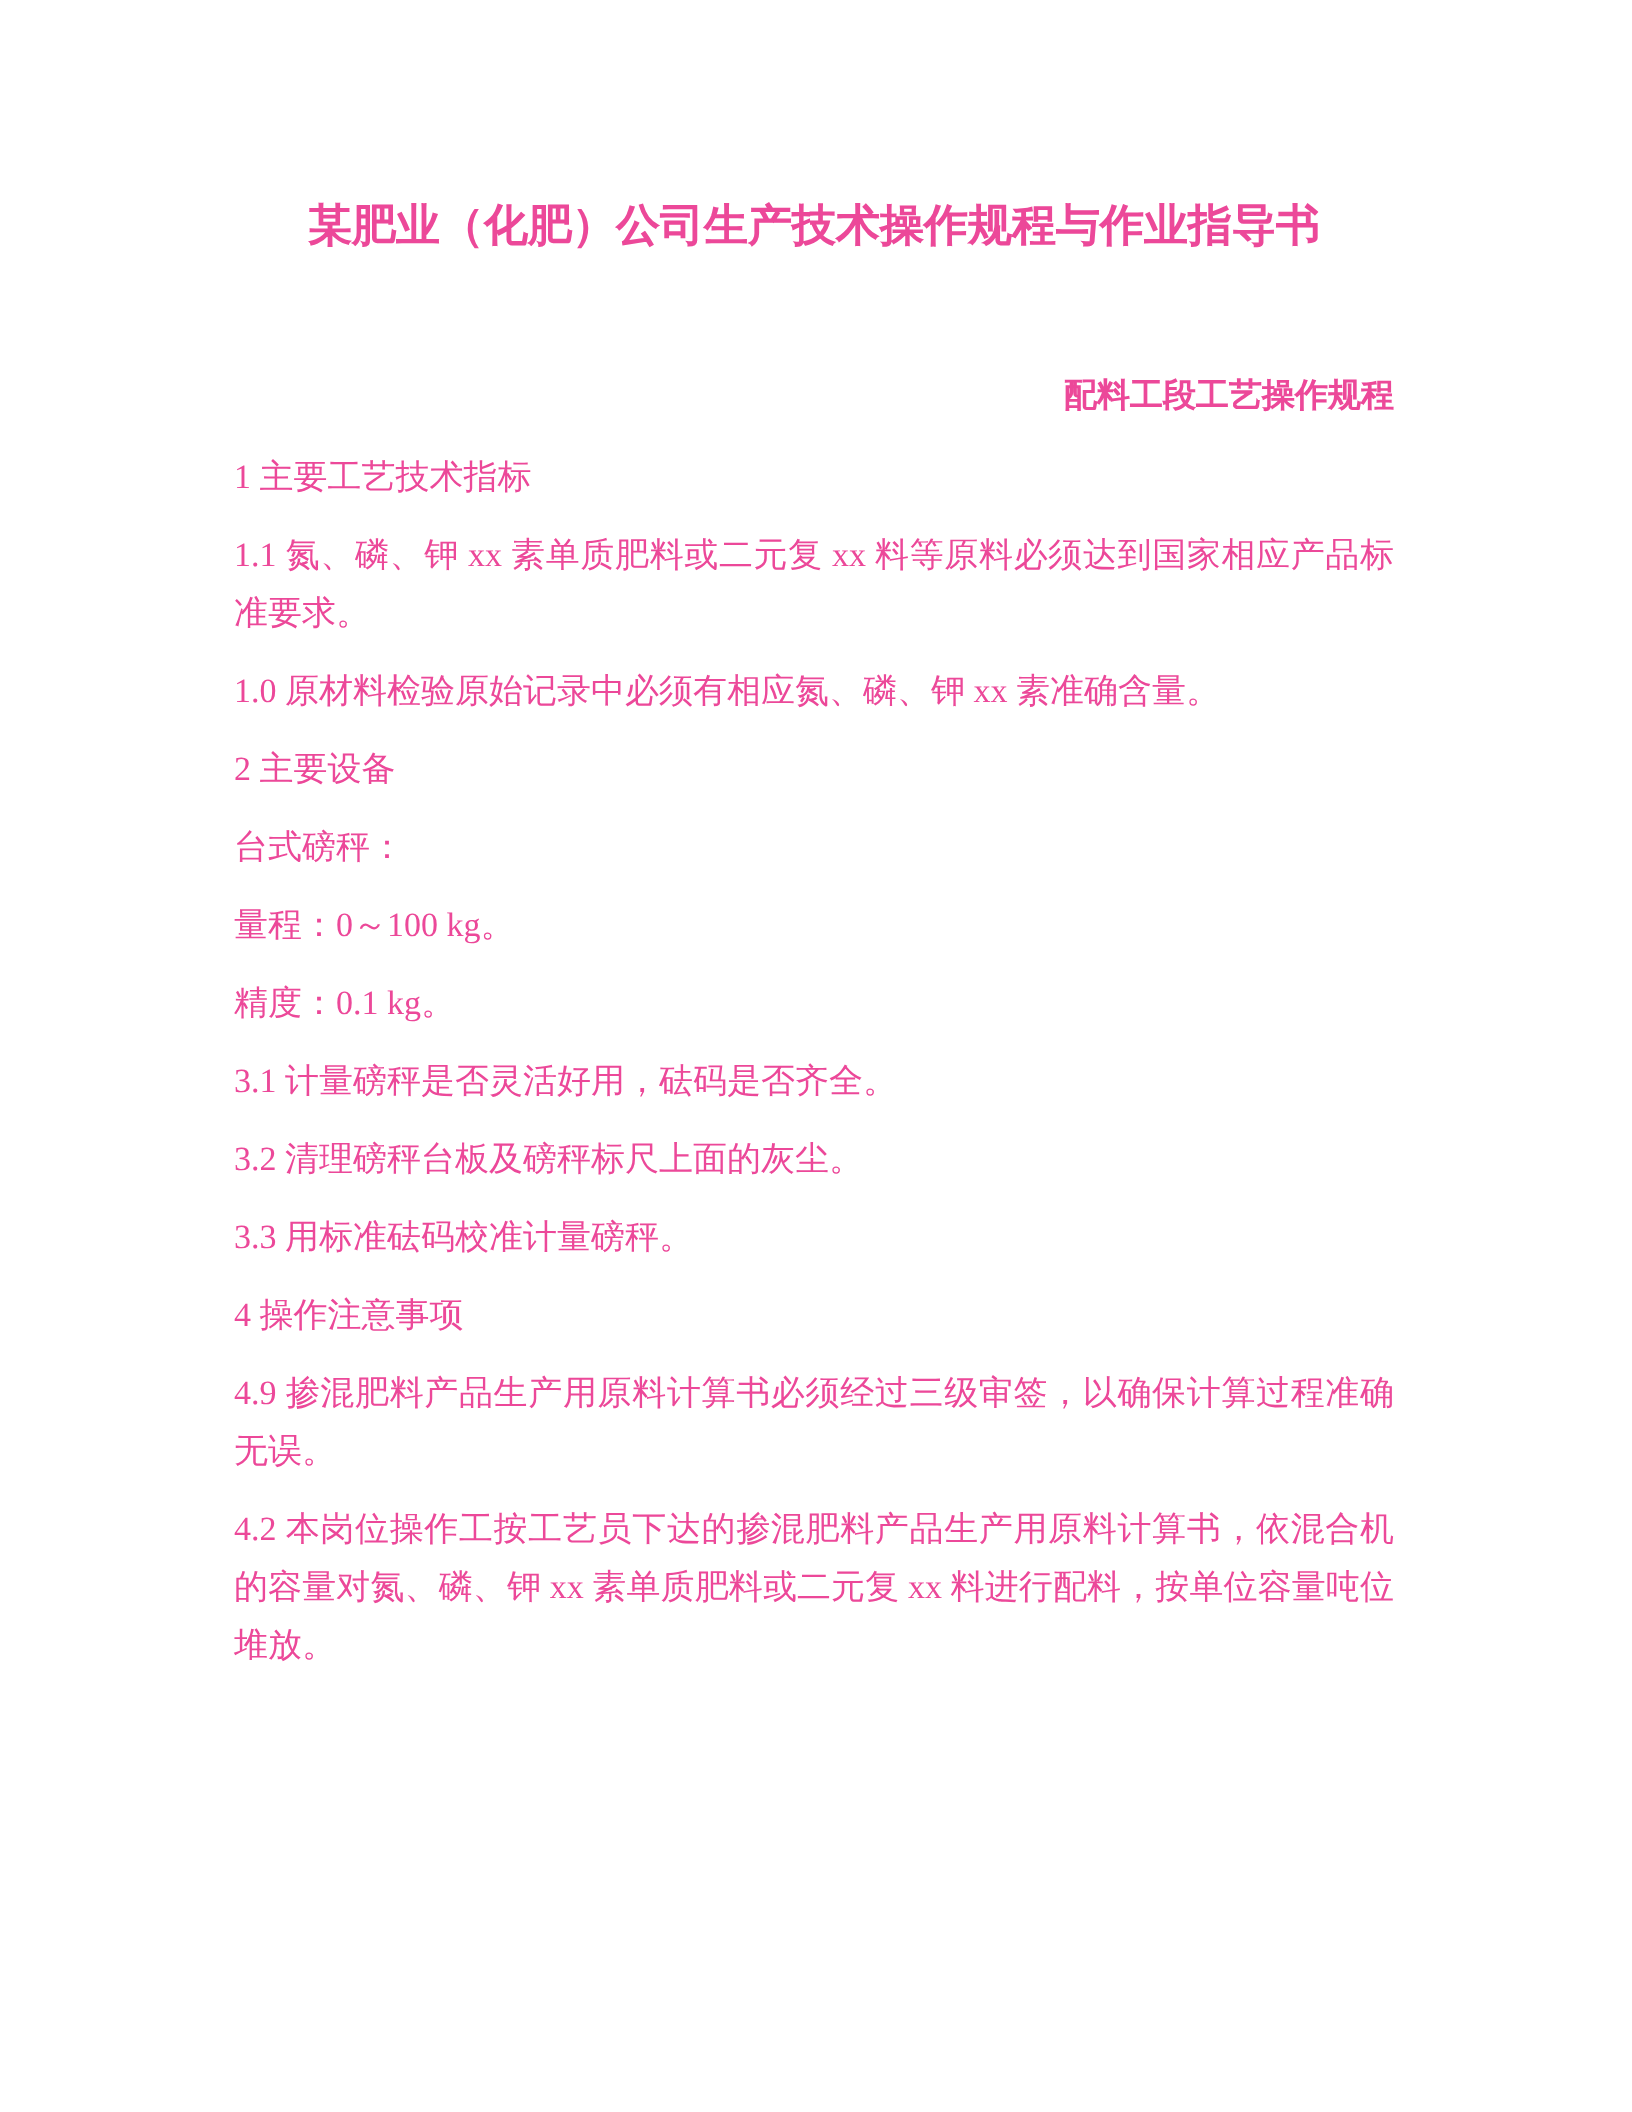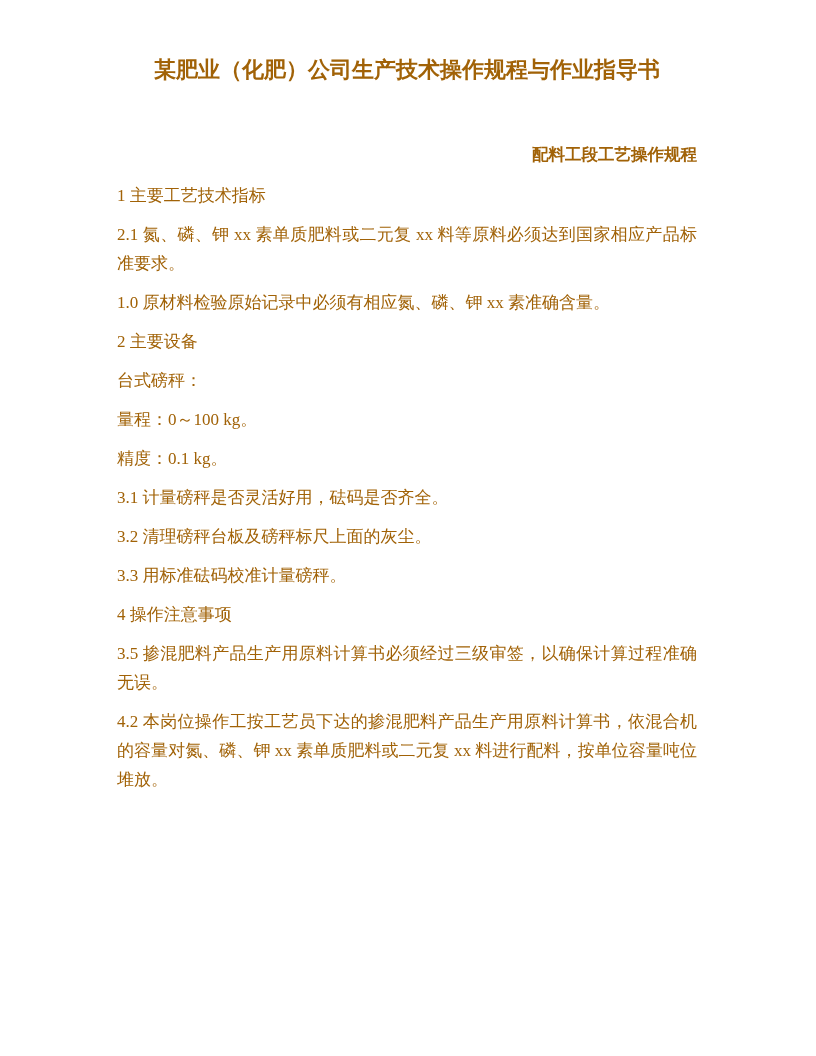--- a/index.html
+++ b/index.html
@@ -6,23 +6,23 @@
     margin: 0;
     padding: 0;
     background: #ffffff;
   }
   .page {
     position: relative;
     width: 816px;
     height: 1056px;
     background: #ffffff;
     box-sizing: border-box;
-    padding: 55px 119px 0 117px;
+    padding: 98px 119px 0 117px;
     font-family: "Liberation Serif", "DejaVu Serif", serif;
-    color: #a16207;
+    color: #ec4899;
     overflow: hidden;
   }
   .doc-title {
     margin: 0;
     font-size: 22px;
     line-height: 29px;
     font-weight: bold;
     text-align: center;
   }
   .section-heading {
@@ -44,26 +44,26 @@
   }
 </style>
 </head>
 <body>
 
 <div class="page">
   <h1 class="doc-title">某肥业（化肥）公司生产技术操作规程与作业指导书</h1>
   <h2 class="section-heading">配料工段工艺操作规程</h2>
   <div class="doc-body" id="doc-body">
       <p>1 主要工艺技术指标</p>
-      <p>2.1 氮、磷、钾 xx 素单质肥料或二元复 xx 料等原料必须达到国家相应产品标准要求。</p>
+      <p>1.1 氮、磷、钾 xx 素单质肥料或二元复 xx 料等原料必须达到国家相应产品标准要求。</p>
       <p>1.0 原材料检验原始记录中必须有相应氮、磷、钾 xx 素准确含量。</p>
       <p>2 主要设备</p>
       <p>台式磅秤：</p>
       <p>量程：0～100 kg。</p>
       <p>精度：0.1 kg。</p>
       <p>3.1 计量磅秤是否灵活好用，砝码是否齐全。</p>
       <p>3.2 清理磅秤台板及磅秤标尺上面的灰尘。</p>
       <p>3.3 用标准砝码校准计量磅秤。</p>
       <p>4 操作注意事项</p>
-      <p>3.5 掺混肥料产品生产用原料计算书必须经过三级审签，以确保计算过程准确无误。</p>
+      <p>4.9 掺混肥料产品生产用原料计算书必须经过三级审签，以确保计算过程准确无误。</p>
       <p>4.2 本岗位操作工按工艺员下达的掺混肥料产品生产用原料计算书，依混合机的容量对氮、磷、钾 xx 素单质肥料或二元复 xx 料进行配料，按单位容量吨位堆放。</p>
     </div>
 </div>
 
 </body></html>

